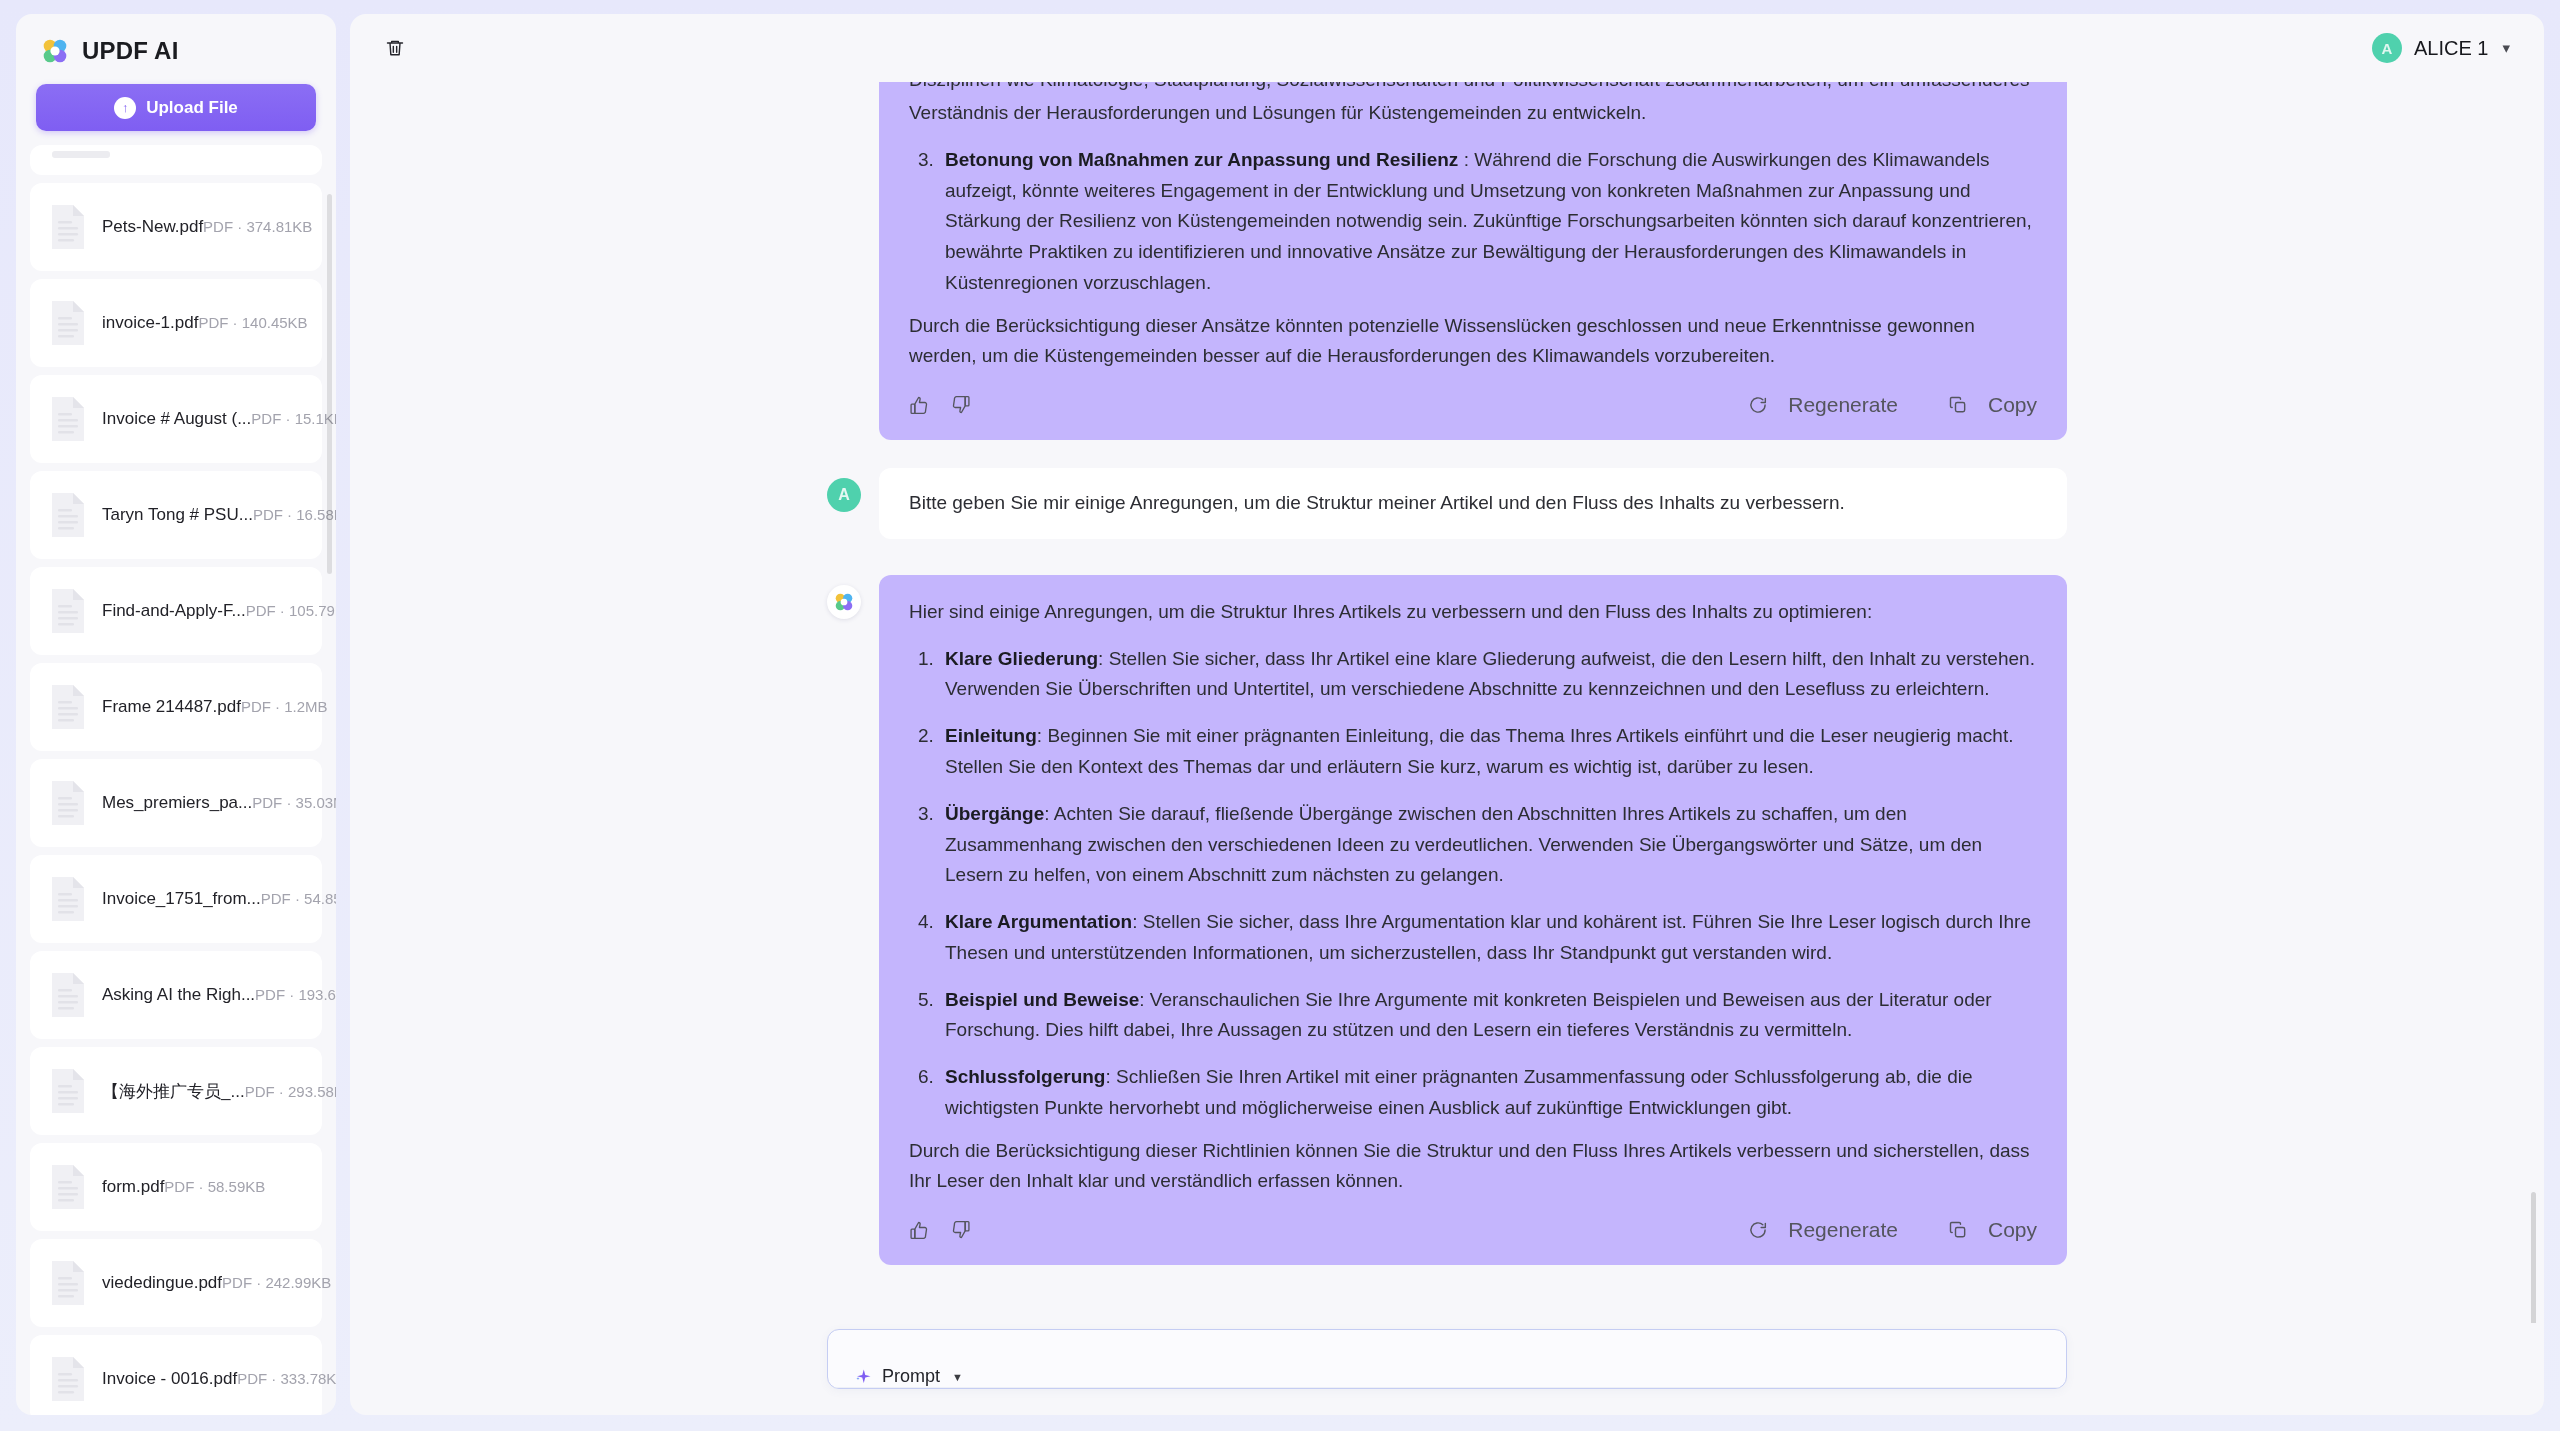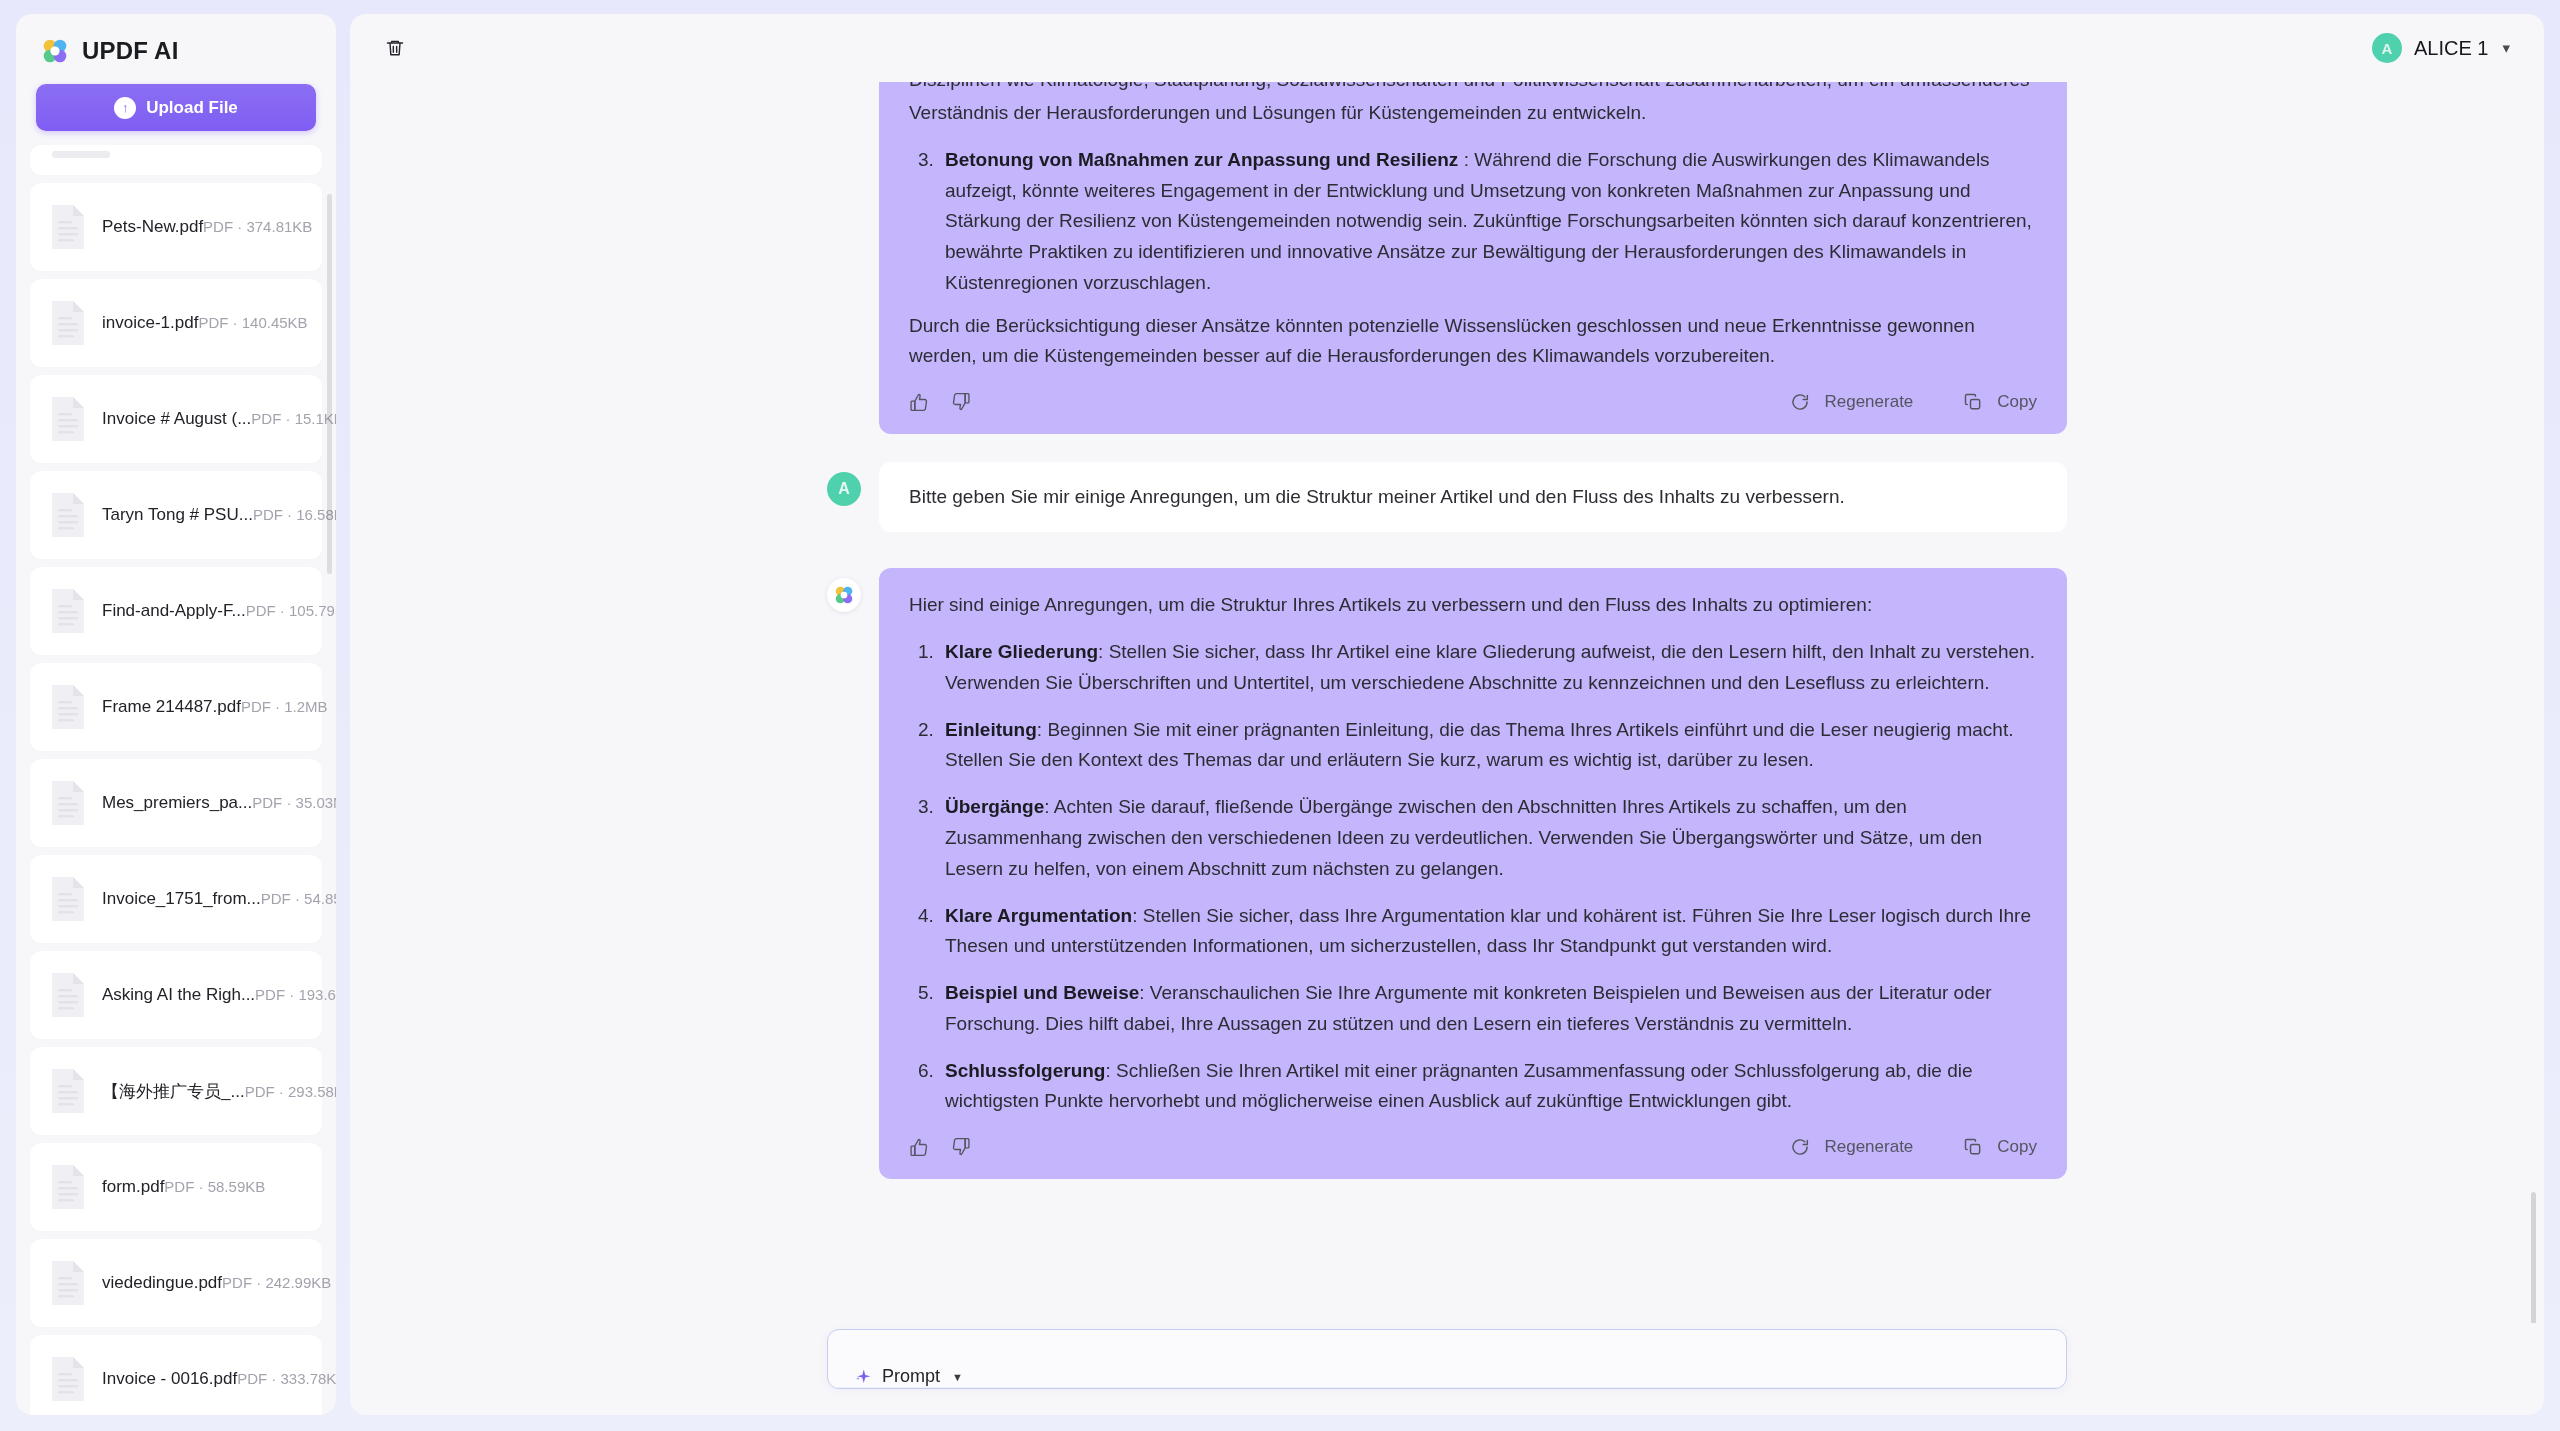--- a/index.html
+++ b/index.html
@@ -216,22 +216,22 @@
   }
 
   .msg-actions {
     display: flex; align-items: center;
     justify-content: space-between;
     margin-top: 16px;
   }
   .act-left { display: flex; gap: 22px; align-items: center; }
   .act-right { display: flex; gap: 50px; align-items: center; }
   .act-btn {
-    display: flex; align-items: center; gap: 14px;
-    color: #54555e; font-size: 17px; cursor: pointer;
+    display: flex; align-items: center; gap: 20px;
+    color: #54555e; font-size: 21px; cursor: pointer;
   }
   .icon-sq { width: 20px; height: 20px; display: block; }
 
   
   .composer-wrap {
     flex: 0 0 auto;
     padding: 6px 60px 26px 60px;
   }
   .composer {
     max-width: 1240px; margin: 0 auto;
@@ -580,20 +580,21 @@
           <div class="bubble ai">
             <p>Hier sind einige Anregungen, um die Struktur Ihres Artikels zu verbessern und den Fluss des Inhalts zu optimieren:</p>
             <ol start="1" id="ai2-list">
                 <li><b>Klare Gliederung</b><span>: Stellen Sie sicher, dass Ihr Artikel eine klare Gliederung aufweist, die den Lesern hilft, den Inhalt zu verstehen. Verwenden Sie Überschriften und Untertitel, um verschiedene Abschnitte zu kennzeichnen und den Lesefluss zu erleichtern.</span></li>
                 <li><b>Einleitung</b><span>: Beginnen Sie mit einer prägnanten Einleitung, die das Thema Ihres Artikels einführt und die Leser neugierig macht. Stellen Sie den Kontext des Themas dar und erläutern Sie kurz, warum es wichtig ist, darüber zu lesen.</span></li>
                 <li><b>Übergänge</b><span>: Achten Sie darauf, fließende Übergänge zwischen den Abschnitten Ihres Artikels zu schaffen, um den Zusammenhang zwischen den verschiedenen Ideen zu verdeutlichen. Verwenden Sie Übergangswörter und Sätze, um den Lesern zu helfen, von einem Abschnitt zum nächsten zu gelangen.</span></li>
                 <li><b>Klare Argumentation</b><span>: Stellen Sie sicher, dass Ihre Argumentation klar und kohärent ist. Führen Sie Ihre Leser logisch durch Ihre Thesen und unterstützenden Informationen, um sicherzustellen, dass Ihr Standpunkt gut verstanden wird.</span></li>
                 <li><b>Beispiel und Beweise</b><span>: Veranschaulichen Sie Ihre Argumente mit konkreten Beispielen und Beweisen aus der Literatur oder Forschung. Dies hilft dabei, Ihre Aussagen zu stützen und den Lesern ein tieferes Verständnis zu vermitteln.</span></li>
                 <li><b>Schlussfolgerung</b><span>: Schließen Sie Ihren Artikel mit einer prägnanten Zusammenfassung oder Schlussfolgerung ab, die die wichtigsten Punkte hervorhebt und möglicherweise einen Ausblick auf zukünftige Entwicklungen gibt.</span></li>
               </ol>
+            <p>Durch die Berücksichtigung dieser Richtlinien können Sie die Struktur und den Fluss Ihres Artikels verbessern und sicherstellen, dass Ihr Leser den Inhalt klar und verständlich erfassen können.</p>
 
             <div class="msg-actions">
               <div class="act-left">
                 <span>
                   <svg class="icon-sq" viewBox="0 0 24 24" fill="none" stroke="#54555e" stroke-width="1.6" stroke-linecap="round" stroke-linejoin="round">
                     <path d="M7 22V11l4.5-8c1.3 0 2.1 1 1.8 2.2L12.5 9H19a2 2 0 0 1 2 2.3l-1.2 8A2.4 2.4 0 0 1 17.4 22H7z"></path>
                     <rect x="2.5" y="11" width="4.5" height="11" rx="1"></rect>
                   </svg>
                 </span>
                 <span>

